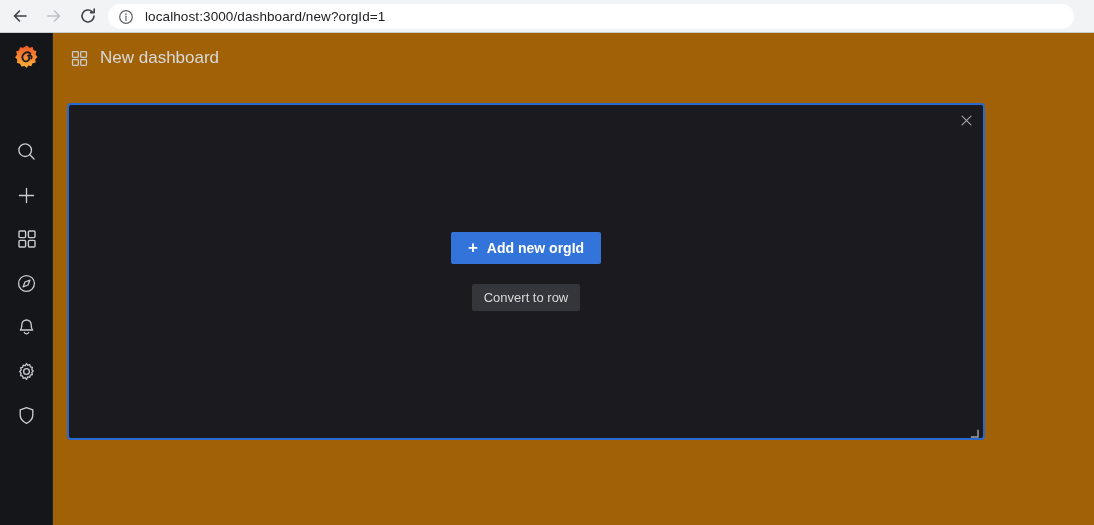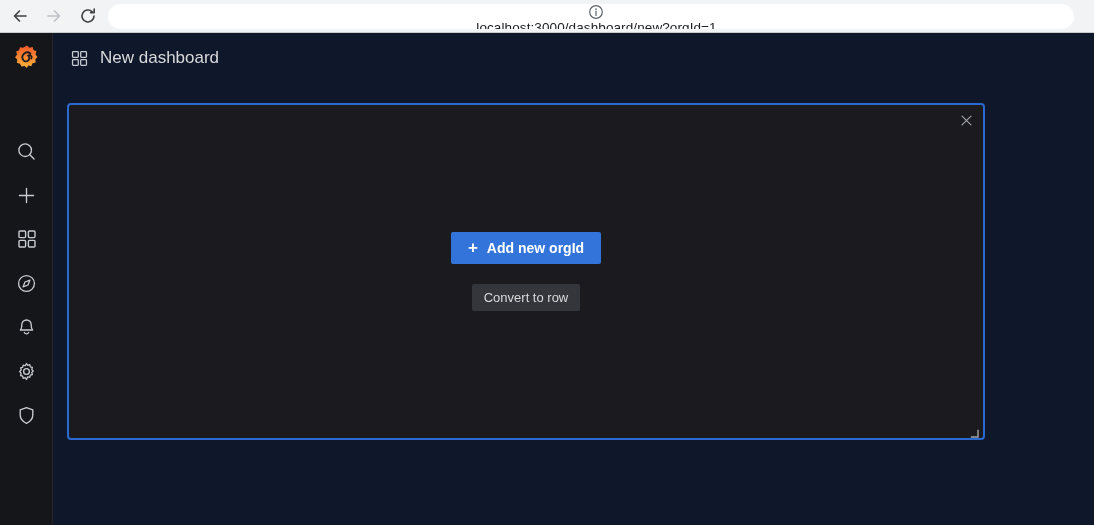--- a/index.html
+++ b/index.html
@@ -41,21 +41,20 @@
     position: absolute;
     left: 108px;
     top: 4px;
     width: 966px;
     height: 25px;
     background: #ffffff;
     border-radius: 13px;
     display: flex;
     align-items: center;
     box-sizing: border-box;
-    flex-direction: column;
   }
   .info-icon {
     margin-left: 10px;
     width: 16px;
     height: 16px;
     flex: none;
     display: flex;
     align-items: center;
     justify-content: center;
   }
@@ -68,21 +67,21 @@
     overflow: hidden;
   }
 
   
   .app {
     position: absolute;
     left: 0;
     top: 33px;
     width: 1094px;
     height: 492px;
-    background: #0f172a;
+    background: #a16207;
   }
 
   
   .sidemenu {
     position: absolute;
     left: 0; top: 0;
     width: 53px;
     height: 492px;
     background: #15161a;
     border-right: 1px solid #24262b;

